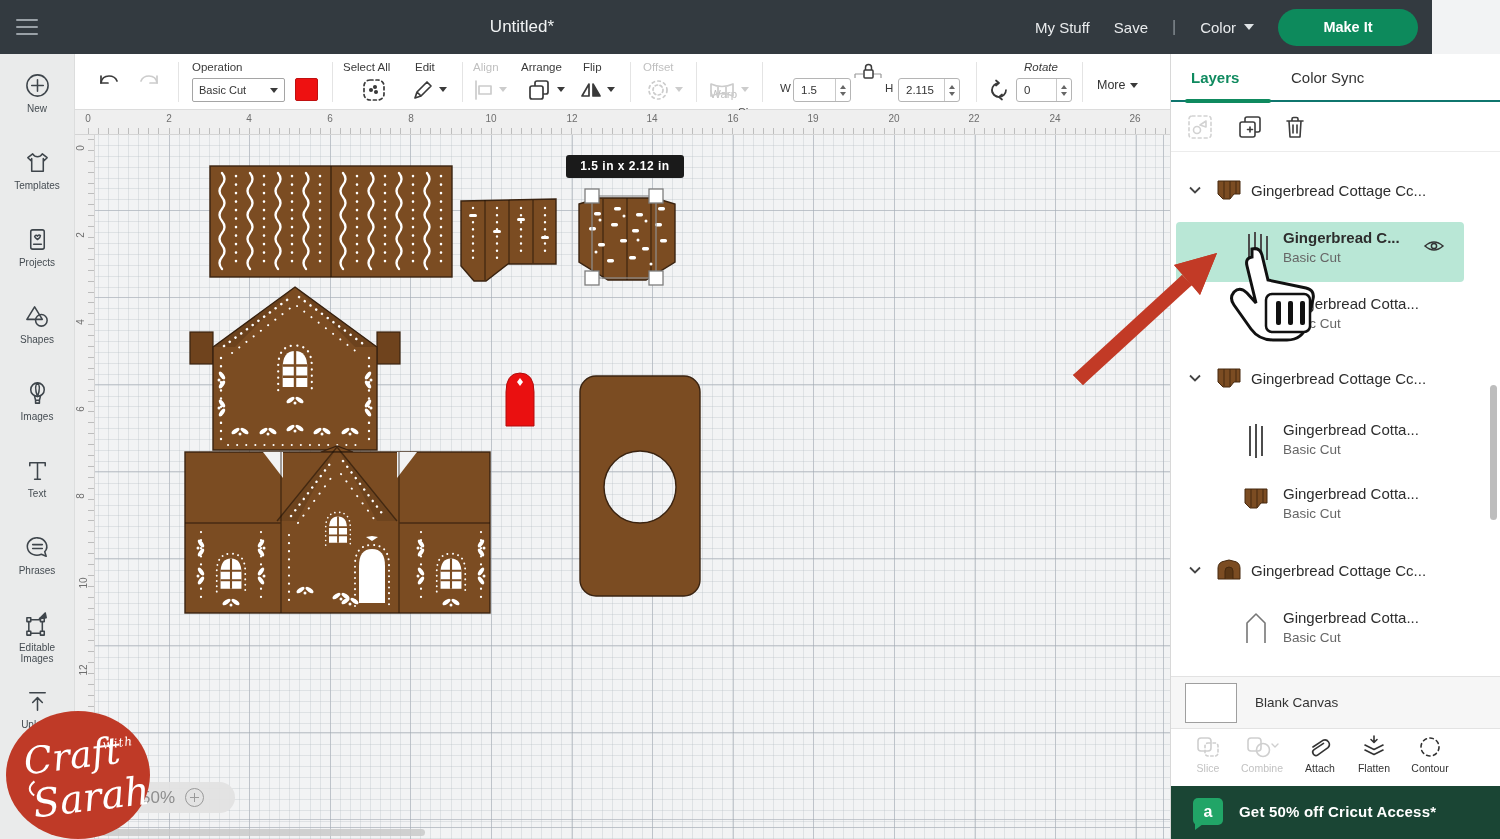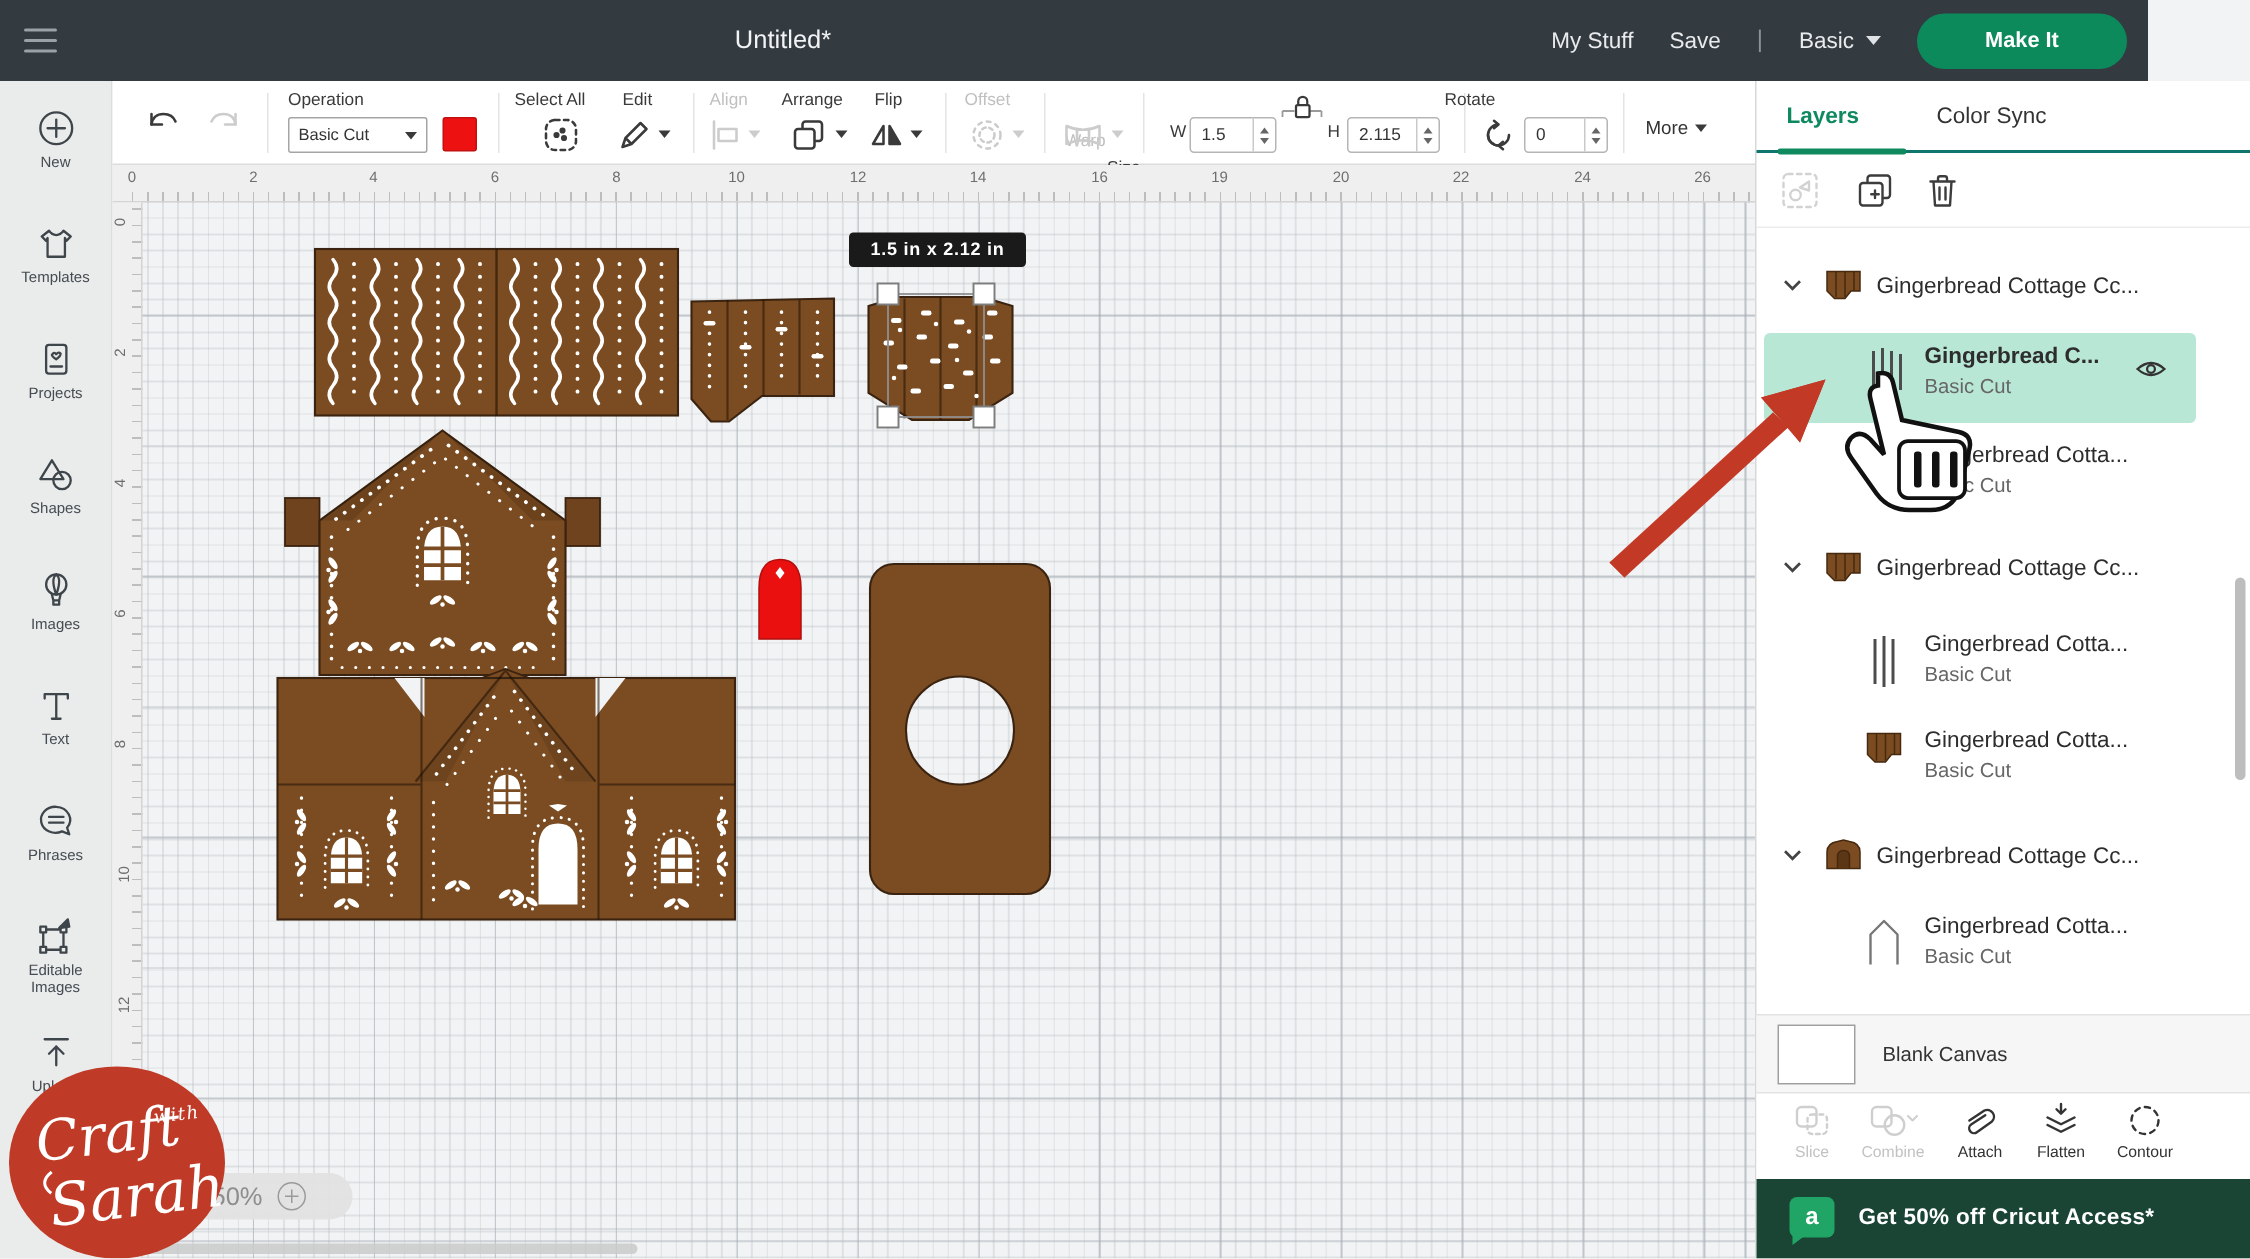--- a/index.html
+++ b/index.html
@@ -120,21 +120,21 @@
         <i></i>
         <i></i>
         <i></i>
       </div>
     <div class="doc-title">Untitled*</div>
     <div class="topbar-right">
       <span class="topbar-link">My Stuff</span>
       <span class="topbar-link">Save</span>
       <span class="topbar-divider">|</span>
       <span class="machine">
-        <span>Basic</span>
+        <span>Color</span>
         <span class="caret-down-w"></span>
       </span>
       <button class="makeit">Make It</button>
     </div>
   </div>
 
   <div class="sidebar">
     <div class="side-item">
       <svg viewBox="0 0 28 28">
           <circle cx="14" cy="14" r="11"></circle>
@@ -307,21 +307,21 @@
     <span class="wh-letter" style="left:810px;">H</span>
     <div class="num-input" style="left:823px;width:62px;">
       <span class="num-val">2.115</span>
       <span class="stepper">
           <i class="st-up"></i>
           <i class="st-dn"></i>
         </span>
     </div>
     <div class="tb-divider" style="left:901px;"></div>
 
-    <span class="tb-label" style="left:888px;">Rotate</span>
+    <span class="tb-label" style="left:949px;font-style:italic;">Rotate</span>
     <div class="tb-icon" style="position:absolute;left:913px;top:25px;">
       <svg width="22" height="22" viewBox="0 0 22 22">
           <path d="M18,11 A7,7 0 1 1 11,4 M11,4 L8,1.5 M11,4 L8,6.5"></path>
           <path d="M4,11 A7,7 0 0 1 11,4" opacity="0"></path>
           <path d="M4,11 a7,7 0 0 0 7,7 M11,18 l3,2.5 M11,18 l3,-2.5"></path>
         </svg>
     </div>
     <div class="num-input" style="left:941px;width:56px;">
       <span class="num-val">0</span>
       <span class="stepper">

